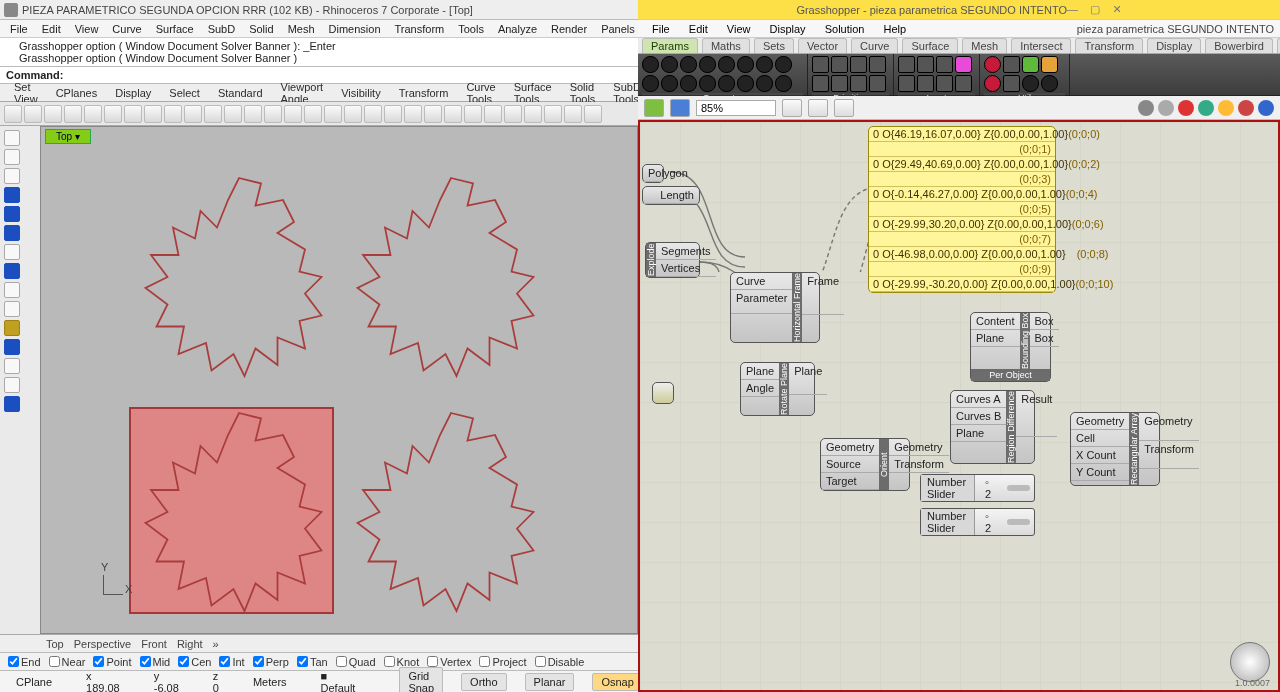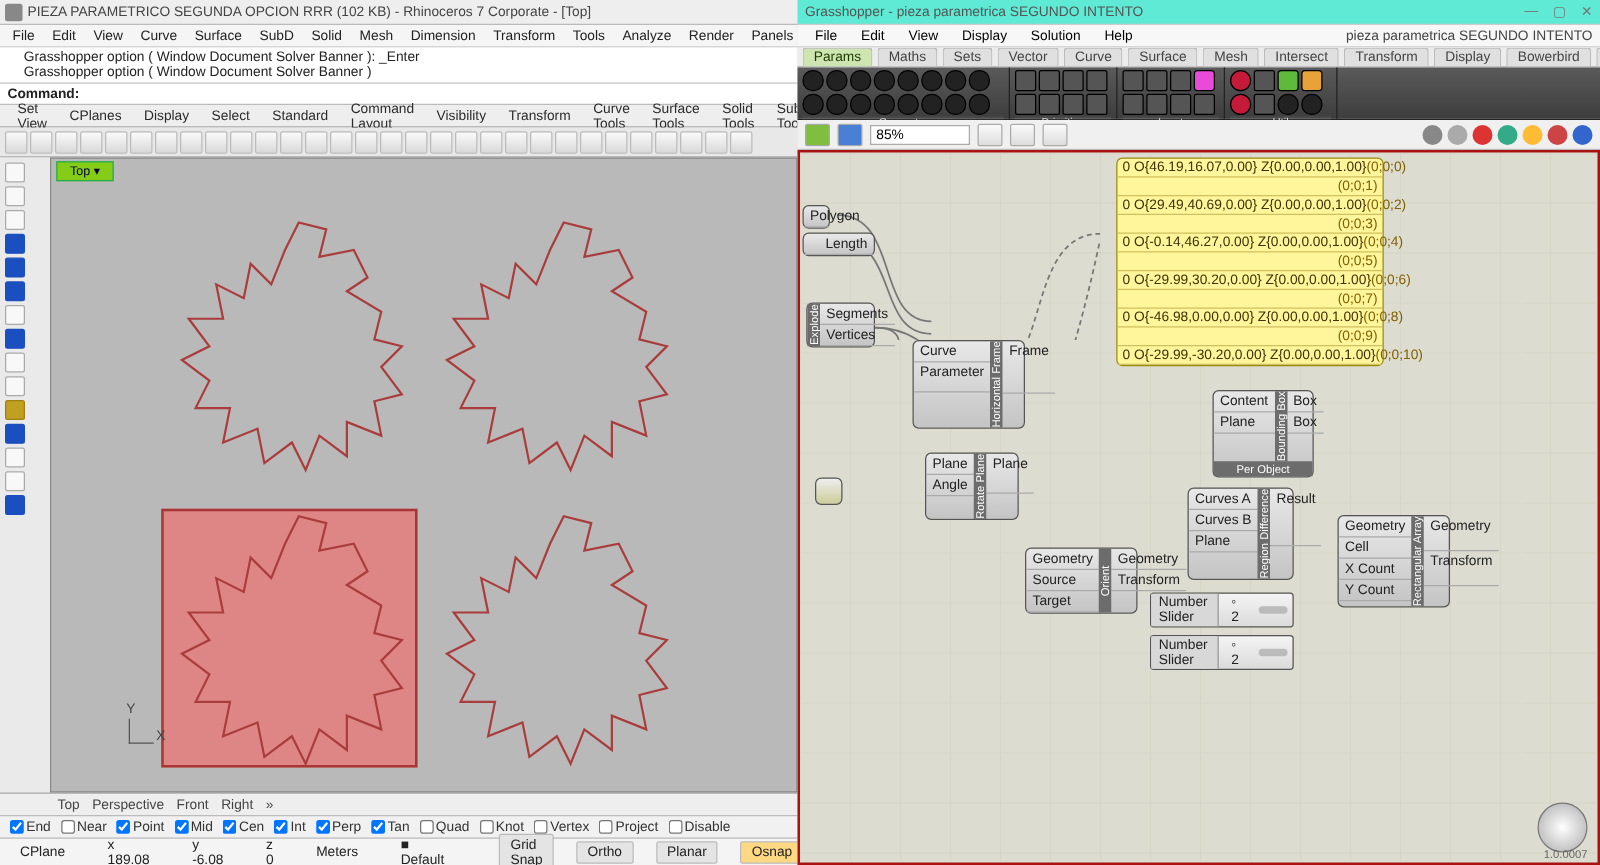--- a/index.html
+++ b/index.html
@@ -35,21 +35,21 @@
 .rhino-status .cell { padding: 2px 8px; }
 .rhino-status .btn { padding: 2px 8px; background: #e4e4e4; border: 1px solid #bbb; border-radius: 2px; }
 .rhino-status .btn.hl { background: #ffd884; }
 .rhino-status .btn.gum { background: #b9d69a; }
 
 
 svg.flower path { fill: none; stroke: #aa3c3c; stroke-width: 1.6; }
 
 
 .gh { position: absolute; left: 638px; top: 0; width: 642px; height: 692px; display: flex; flex-direction: column; background: #e6e6e6; }
-.gh-title { height: 20px; background: #5eead4; display:flex; align-items:center; justify-content:space-between; padding: 0 6px; color: #555; border-bottom: 1px solid #ccc; }
+.gh-title { height: 20px; background: #fde047; display:flex; align-items:center; justify-content:center; padding: 0 6px; color: #555; border-bottom: 1px solid #ccc; }
 .gh-title .winbtns { display:flex; gap: 12px; color: #777; }
 .gh-menu { height: 18px; background: #f7f7f7; display:flex; align-items:center; justify-content:space-between; padding: 0 6px; border-bottom: 1px solid #ccc; }
 .gh-menu .left span { padding: 0 8px; }
 .gh-tabs { height: 16px; background: #ececec; display:flex; align-items:flex-end; padding: 0 4px; gap: 4px; border-bottom: 1px solid #aaa; }
 .gh-tabs span { padding: 1px 8px; background: #e0e0e0; border: 1px solid #bbb; border-bottom: none; border-radius: 3px 3px 0 0; color: #444; }
 .gh-tabs span.active { background: #cfe5b1; color: #1b3a00; }
 .gh-ribbon { height: 42px; background: linear-gradient(#5a5a5a,#3d3d3d); display:flex; align-items:stretch; padding: 0; border-bottom: 1px solid #222; }
 .gh-ribgroup { display:flex; flex-direction:column; padding: 2px 4px; border-right: 1px solid #222; }
 .gh-ribgroup .icons { display:flex; gap: 2px; flex-wrap: wrap; }
 .gh-ribgroup .icons div { width: 17px; height: 17px; background: #222; border: 1px solid #000; border-radius: 8px; }
@@ -119,21 +119,21 @@
   </div>
   <div class="rhino-cmdline">
     <b>Command:</b>
   </div>
   <div class="rhino-cats">
     <span>Set View</span>
     <span>CPlanes</span>
     <span>Display</span>
     <span>Select</span>
     <span>Standard</span>
-    <span>Command Layout</span>
+    <span>Viewport Angle</span>
     <span>Visibility</span>
     <span>Transform</span>
     <span>Curve Tools</span>
     <span>Surface Tools</span>
     <span>Solid Tools</span>
     <span>SubD Tools</span>
     <span>Mesh Tools</span>
   </div>
   <div class="rhino-toolbar">
 
@@ -487,21 +487,21 @@
       <div class="lab">Number Slider</div>
       <div class="val">◦ 2</div>
       <div class="track"></div>
     </div>
     <div class="ghc slider" style="left:280px; top:386px; width:115px;">
       <div class="lab">Number Slider</div>
       <div class="val">◦ 2</div>
       <div class="track"></div>
     </div>
 
-    <div class="ghc panel" style="left:253px; top:4px; width:214px;" id="gh-panel">
+    <div class="ghc panel" style="left:228px; top:4px; width:188px;" id="gh-panel">
         <div class="row">
           <span>0 O{46.19,16.07,0.00} Z{0.00,0.00,1.00}</span>
           <span style="color: rgb(128, 96, 0);">(0;0;0)</span>
         </div>
         <div class="row">
           <span></span>
           <span style="color: rgb(128, 96, 0);">(0;0;1)</span>
         </div>
         <div class="row">
           <span>0 O{29.49,40.69,0.00} Z{0.00,0.00,1.00}</span>
@@ -522,21 +522,21 @@
         <div class="row">
           <span>0 O{-29.99,30.20,0.00} Z{0.00,0.00,1.00}</span>
           <span style="color: rgb(128, 96, 0);">(0;0;6)</span>
         </div>
         <div class="row">
           <span></span>
           <span style="color: rgb(128, 96, 0);">(0;0;7)</span>
         </div>
         <div class="row">
           <span>0 O{-46.98,0.00,0.00} Z{0.00,0.00,1.00}</span>
-          <span style="color: rgb(128, 96, 0);">(0;0;8)</span>
+          <span style="color: rgb(128, 96, 0); margin-left: 11px;">(0;0;8)</span>
         </div>
         <div class="row">
           <span></span>
           <span style="color: rgb(128, 96, 0);">(0;0;9)</span>
         </div>
         <div class="row">
           <span>0 O{-29.99,-30.20,0.00} Z{0.00,0.00,1.00}</span>
           <span style="color: rgb(128, 96, 0);">(0;0;10)</span>
         </div>
       </div>

